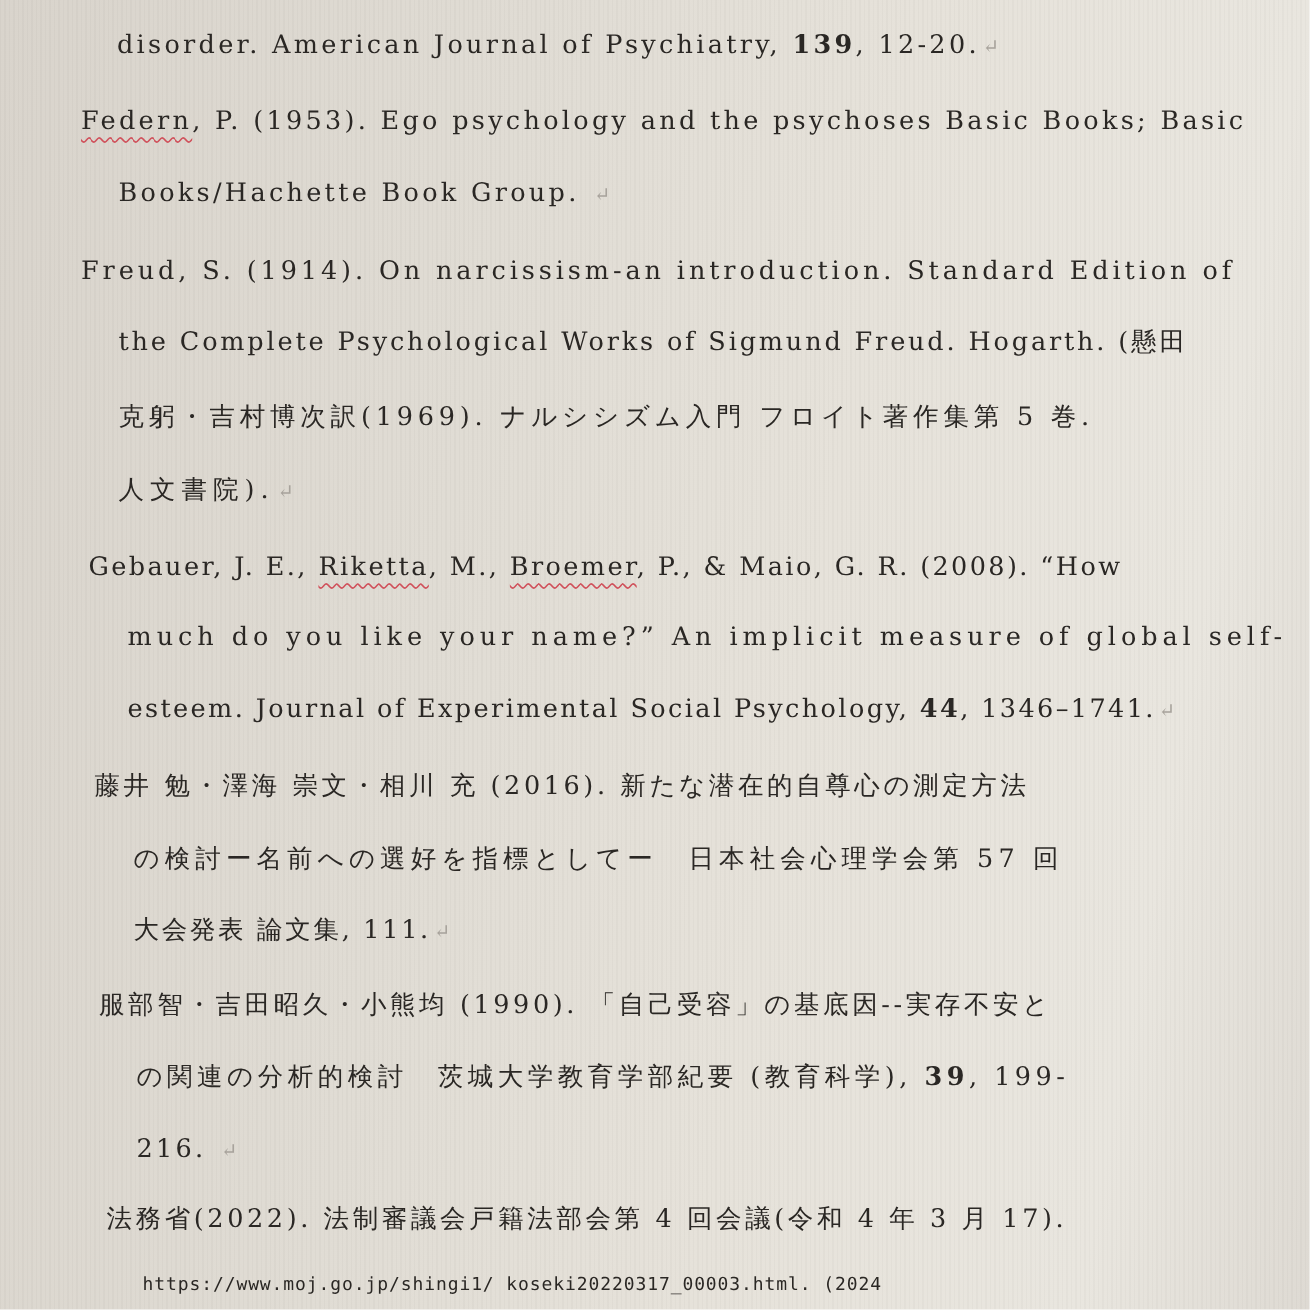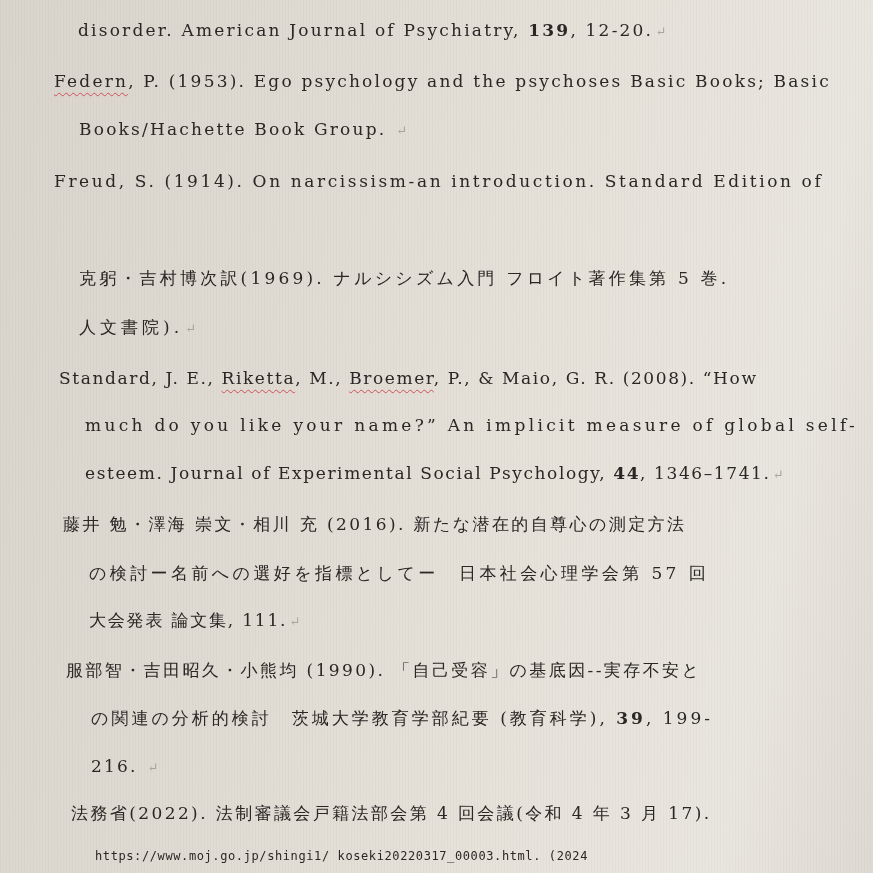--- a/index.html
+++ b/index.html
@@ -37,29 +37,32 @@
   <div class="line" style="left:38px;top:71px;">
     <span class="sq">Federn</span><span>, P. (1953). Ego psychology and the psychoses Basic Books; Basic</span>
   </div>
   <div class="line" style="left:63px;top:119px;">
     <span>Books/Hachette Book Group. </span><span class="pm">↵</span>
   </div>
 
   <div class="line" style="left:38px;top:171px;letter-spacing:2.6px;">
     <span>Freud, S. (1914). On narcissism-an introduction. Standard Edition of</span>
   </div>
+  <div class="line" style="left:63px;top:218px;letter-spacing:1.9px;">
+    <span>the Complete Psychological Works of Sigmund Freud. Hogarth. (懸田</span>
+  </div>
   <div class="line cjk" style="left:63px;top:268px;letter-spacing:3.2px;">
     <span>克躬・吉村博次訳(1969). ナルシシズム入門 フロイト著作集第 5 巻.</span>
   </div>
   <div class="line cjk" style="left:63px;top:317px;">
     <span>人文書院).</span><span class="pm">↵</span>
   </div>
 
   <div class="line" style="left:43px;top:368px;letter-spacing:1.6px;">
-    <span>Standard, J. E., </span><span class="sq">Riketta</span><span>, M., </span><span class="sq">Broemer</span><span>, P., &amp; Maio, G. R. (2008). “How</span>
+    <span>Gebauer, J. E., </span><span class="sq">Riketta</span><span>, M., </span><span class="sq">Broemer</span><span>, P., &amp; Maio, G. R. (2008). “How</span>
   </div>
   <div class="line" style="left:69px;top:415px;letter-spacing:3.3px;">
     <span>much do you like your name?” An implicit measure of global self-</span>
   </div>
   <div class="line" style="left:69px;top:463px;letter-spacing:1.6px;">
     <span>esteem. Journal of Experimental Social Psychology, </span><b>44</b><span>, 1346–1741.</span><span class="pm">↵</span>
   </div>
 
   <div class="line cjk" style="left:47px;top:514px;letter-spacing:2.4px;">
     <span>藤井 勉・澤海 崇文・相川 充 (2016). 新たな潜在的自尊心の測定方法</span>

